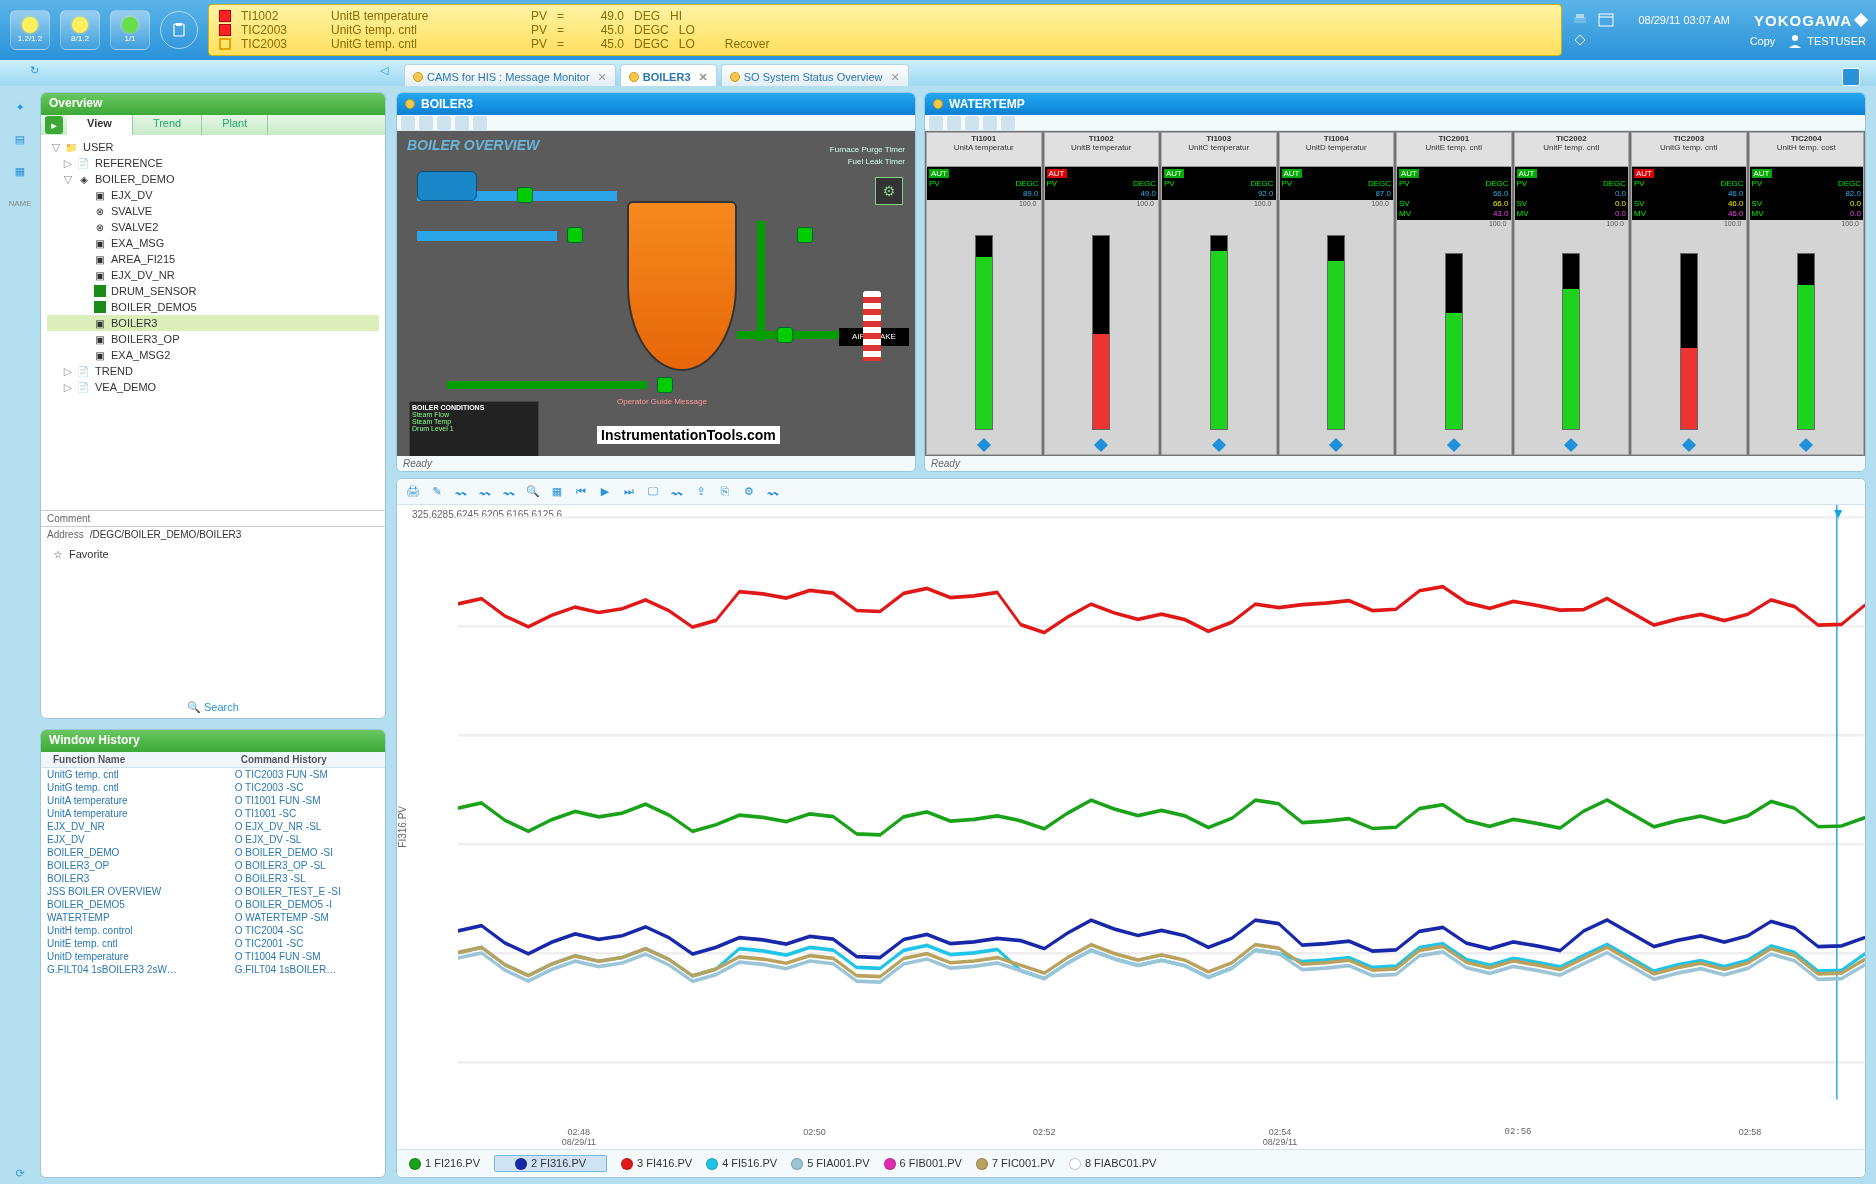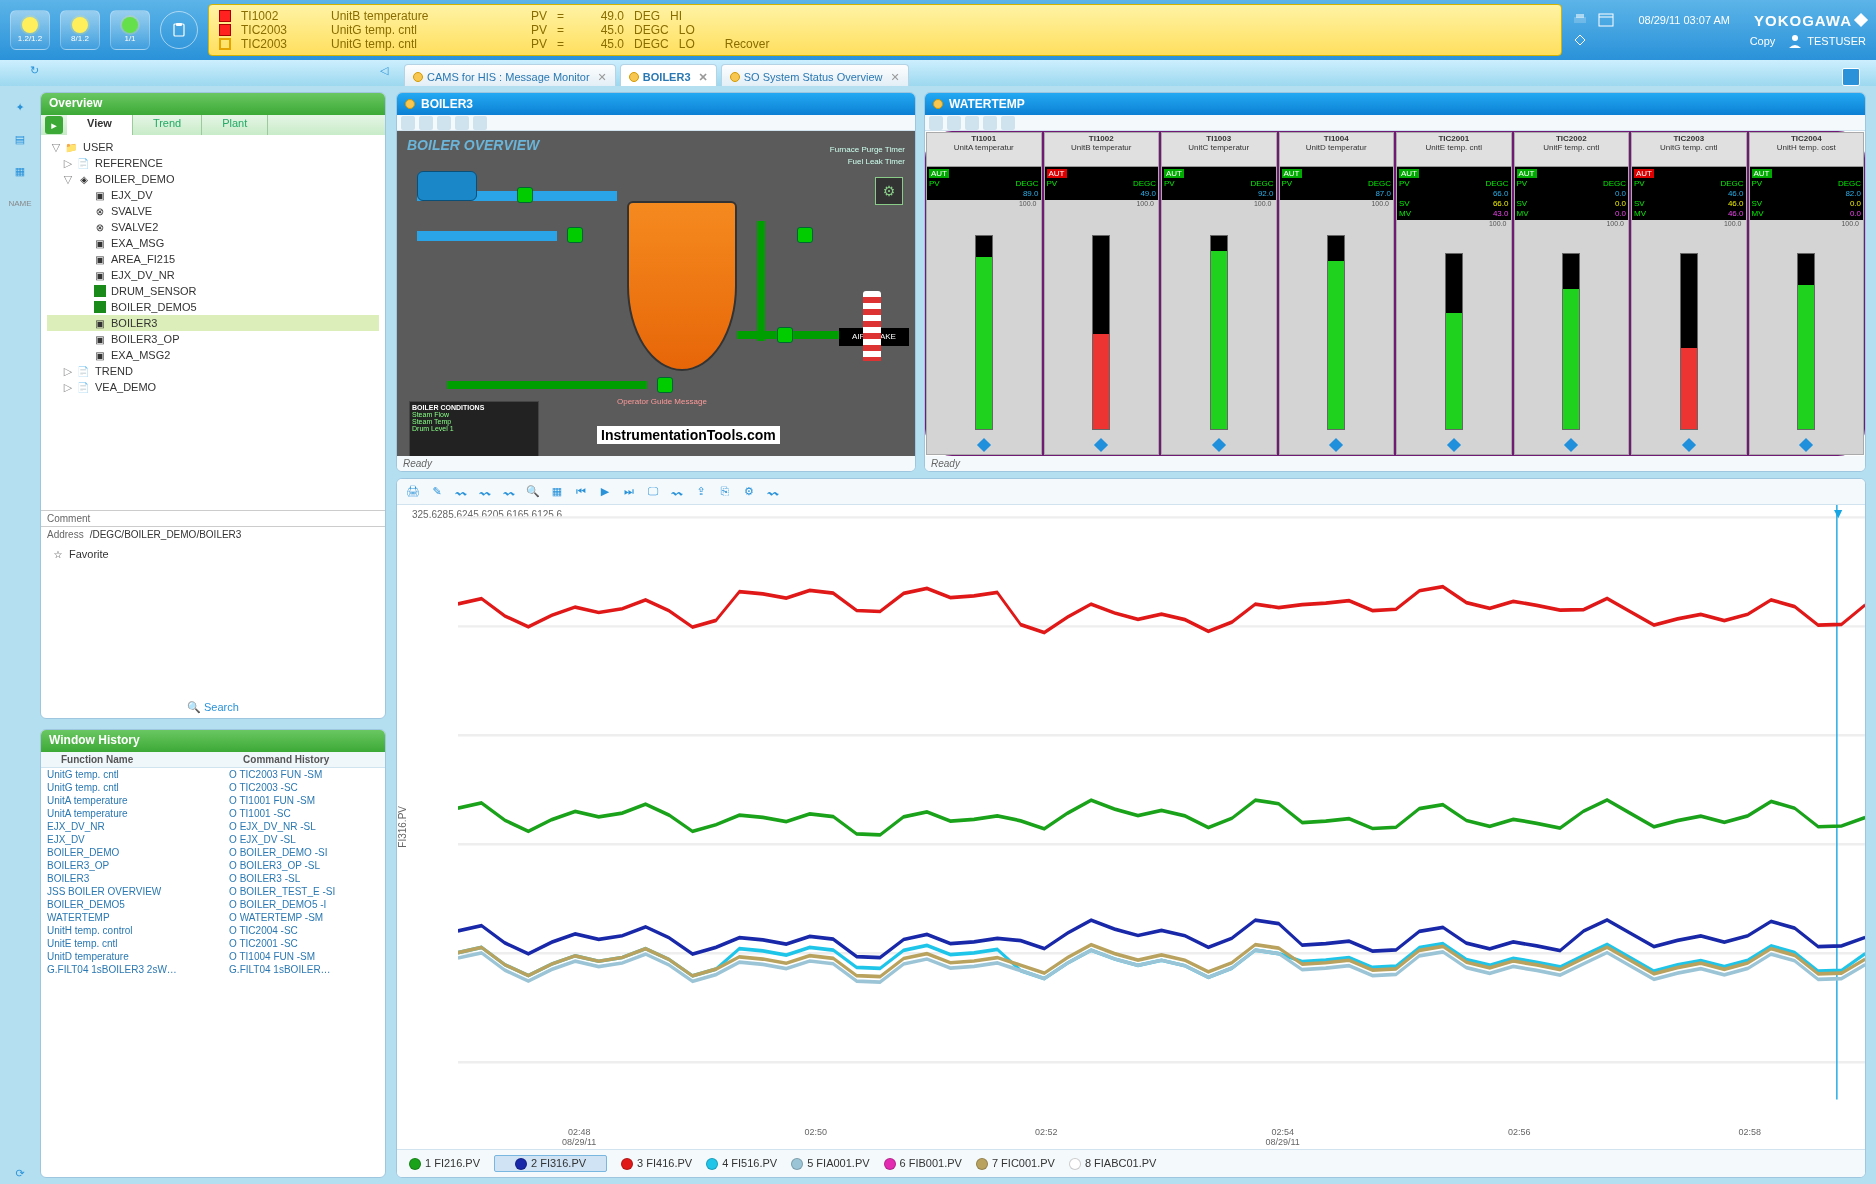--- a/index.html
+++ b/index.html
@@ -55,21 +55,21 @@
 .tree-item.sel { background: #dceeba; }
 .tree-item .tri { width: 10px; text-align: center; color: #888; }
 .tree-item .tico { width: 14px; height: 14px; display: flex; align-items: center; justify-content: center; font-size: 10px; }
 .ind1 { padding-left: 16px; } .ind2 { padding-left: 32px; }
 
 .addrbar { border-top: 1px solid #ccc; padding: 2px 6px; font-size: 10px; color: #666; display: flex; gap: 6px; }
 .searchbar { text-align: center; padding: 4px; color: #2a92d9; cursor: pointer; font-size: 11px; }
 
 .history-table { flex: 1; overflow: auto; font-size: 10px; }
 .history-table table { width: 100%; border-collapse: collapse; }
-.history-table th { background: #f0f7fb; text-align: left; padding: 2px 20px; border-bottom: 1px solid #cfe4ef; color: #555; }
+.history-table th { background: #f0f7fb; text-align: left; padding: 2px 12px; border-bottom: 1px solid #cfe4ef; color: #555; }
 .history-table td { padding: 1px 6px; color: #2a78b3; }
 .history-table td.cmd { color: #2a78b3; }
 
 
 .content { flex: 1; display: flex; flex-direction: column; padding: 6px 10px 6px 6px; gap: 6px; }
 .row-top { display: flex; gap: 8px; height: 380px; }
 .graphic-panel { flex: 0 0 520px; }
 .water-panel { flex: 1; }
 
 .blue-hd { height: 22px; background: linear-gradient(#23a9f3, #0c80d4); color: #fff; font-weight: bold; padding: 3px 8px; font-size: 12px; display: flex; align-items: center; gap: 6px; }
@@ -84,21 +84,21 @@
 .boiler-vessel { position: absolute; left: 230px; top: 70px; width: 110px; height: 170px; background: linear-gradient(#f58a1f, #e76608); border-radius: 6px 6px 50% 50%; border: 2px solid #333; }
 .pipe-h { position: absolute; height: 8px; background: #009e00; }
 .pipe-v { position: absolute; width: 8px; background: #009e00; }
 .bpipe-h { position: absolute; height: 10px; background: #2aa4e6; }
 .valve { position: absolute; width: 16px; height: 16px; background: #0c0; border: 1px solid #063; border-radius: 3px; }
 .minibox { position: absolute; background: #222; border: 1px solid #444; color: #8f8; font-size: 7px; padding: 2px; }
 .watermark { position: absolute; bottom: 12px; left: 200px; color: #000; font-weight: bold; font-size: 14px; background: #fff; padding: 1px 4px; }
 .status-ready { font-size: 10px; color: #666; padding: 2px 6px; background: #f4f9fc; font-style: italic; }
 
 
-.water-grid { flex: 1; display: flex; background: #701a75; border-radius: 27px; }
+.water-grid { flex: 1; display: flex; background: #737373; }
 .wcol { flex: 1; border: 1px solid #aaa; margin: 1px; background: #d4d4d4; display: flex; flex-direction: column; font-size: 8px; color: #333; }
 .wcol-hd { background: #e0e0e0; text-align: center; padding: 2px; border-bottom: 1px solid #999; line-height: 1.1; height: 34px; }
 .wcol-blk { background: #000; color: #0e0; padding: 2px; font-size: 8px; display: flex; flex-direction: column; gap: 1px; }
 .wcol-blk .ln { display: flex; justify-content: space-between; }
 .wcol-blk .tag-g { background: #0a0; color: #fff; width: 20px; text-align: center; }
 .wcol-blk .tag-r { background: #d00; color: #fff; width: 20px; text-align: center; }
 .wcol-bar { flex: 1; display: flex; justify-content: center; align-items: flex-end; padding: 6px; position: relative; }
 .wcol-bar .track { width: 18px; height: 90%; background: #000; border: 1px solid #666; position: relative; }
 .wcol-bar .fill { position: absolute; bottom: 0; left: 0; right: 0; }
 .wcol-bar .fill.green { background: #1ed21e; }
@@ -742,21 +742,21 @@
               <path d="M 0.0 39.9 L 16.7 37.8 L 33.3 44.8 L 50.0 49.2 L 66.7 44.5 L 83.3 41.2 L 100.0 43.4 L 116.7 41.9 L 133.3 38.3 L 150.0 42.7 L 166.7 49.3 L 183.3 46.6 L 200.0 35.0 L 216.7 35.9 L 233.3 37.6 L 250.0 34.5 L 266.7 35.6 L 283.3 42.6 L 300.0 43.0 L 316.7 35.7 L 333.3 33.7 L 350.0 37.4 L 366.7 36.7 L 383.3 35.3 L 400.0 48.3 L 416.7 51.5 L 433.3 45.2 L 450.0 40.0 L 466.7 43.6 L 483.3 46.2 L 500.0 44.1 L 516.7 46.3 L 533.3 51.0 L 550.0 47.3 L 566.7 40.0 L 583.3 41.4 L 600.0 40.2 L 616.7 39.6 L 633.3 38.6 L 650.0 42.6 L 666.7 42.1 L 683.3 34.6 L 700.0 33.0 L 716.7 39.4 L 733.3 41.7 L 750.0 38.9 L 766.7 40.5 L 783.3 42.4 L 800.0 42.2 L 816.7 37.7 L 833.3 43.1 L 850.0 48.5 L 866.7 46.0 L 883.3 44.2 L 900.0 46.7 L 916.7 44.1 L 933.3 38.3 L 950.0 41.0 L 966.7 48.5 L 983.3 48.2 L 1000.0 40.4 " fill="none" stroke="#e01818" stroke-width="1.5"></path>
               <path d="M 0.0 180.7 L 16.7 178.6 L 33.3 185.6 L 50.0 190.0 L 66.7 185.3 L 83.3 182.0 L 100.0 184.2 L 116.7 182.7 L 133.3 179.1 L 150.0 183.5 L 166.7 190.1 L 183.3 187.4 L 200.0 179.1 L 216.7 180.0 L 233.3 181.7 L 250.0 178.6 L 266.7 179.7 L 283.3 186.7 L 300.0 187.1 L 316.7 179.8 L 333.3 177.8 L 350.0 181.5 L 366.7 180.8 L 383.3 179.4 L 400.0 188.0 L 416.7 191.2 L 433.3 184.9 L 450.0 179.7 L 466.7 183.3 L 483.3 185.9 L 500.0 183.8 L 516.7 186.0 L 533.3 190.7 L 550.0 187.0 L 566.7 179.7 L 583.3 181.1 L 600.0 184.3 L 616.7 183.7 L 633.3 182.7 L 650.0 186.7 L 666.7 186.2 L 683.3 178.7 L 700.0 177.1 L 716.7 183.5 L 733.3 185.8 L 750.0 183.0 L 766.7 184.6 L 783.3 186.5 L 800.0 181.9 L 816.7 177.4 L 833.3 182.8 L 850.0 188.2 L 866.7 185.7 L 883.3 183.9 L 900.0 186.4 L 916.7 183.8 L 933.3 178.0 L 950.0 180.7 L 966.7 188.2 L 983.3 187.9 L 1000.0 181.2 " fill="none" stroke="#1fc5e9" stroke-width="1.5"></path>
               <path d="M 0.0 182.9 L 16.7 180.8 L 33.3 187.8 L 50.0 192.2 L 66.7 187.5 L 83.3 184.2 L 100.0 186.4 L 116.7 184.9 L 133.3 181.3 L 150.0 185.7 L 166.7 192.3 L 183.3 189.6 L 200.0 184.6 L 216.7 185.5 L 233.3 187.2 L 250.0 184.1 L 266.7 185.2 L 283.3 192.2 L 300.0 192.6 L 316.7 185.3 L 333.3 183.3 L 350.0 187.0 L 366.7 186.3 L 383.3 184.9 L 400.0 188.0 L 416.7 191.2 L 433.3 184.9 L 450.0 179.7 L 466.7 183.3 L 483.3 185.9 L 500.0 183.8 L 516.7 186.0 L 533.3 190.7 L 550.0 187.0 L 566.7 179.7 L 583.3 181.1 L 600.0 187.6 L 616.7 187.0 L 633.3 186.0 L 650.0 190.0 L 666.7 189.5 L 683.3 182.0 L 700.0 180.4 L 716.7 186.8 L 733.3 189.1 L 750.0 186.3 L 766.7 187.9 L 783.3 189.8 L 800.0 185.2 L 816.7 180.7 L 833.3 186.1 L 850.0 191.5 L 866.7 189.0 L 883.3 187.2 L 900.0 189.7 L 916.7 187.1 L 933.3 181.3 L 950.0 184.0 L 966.7 191.5 L 983.3 191.2 L 1000.0 185.6 " fill="none" stroke="#9bc5d6" stroke-width="1.5"></path>
               <path d="M 0.0 180.7 L 16.7 178.6 L 33.3 185.6 L 50.0 190.0 L 66.7 185.3 L 83.3 182.0 L 100.0 184.2 L 116.7 182.7 L 133.3 179.1 L 150.0 183.5 L 166.7 190.1 L 183.3 187.4 L 200.0 182.4 L 216.7 183.3 L 233.3 185.0 L 250.0 181.9 L 266.7 183.0 L 283.3 190.0 L 300.0 190.4 L 316.7 183.1 L 333.3 181.1 L 350.0 184.8 L 366.7 184.1 L 383.3 182.7 L 400.0 185.8 L 416.7 189.0 L 433.3 182.7 L 450.0 177.5 L 466.7 181.1 L 483.3 183.7 L 500.0 181.6 L 516.7 183.8 L 533.3 188.5 L 550.0 184.8 L 566.7 177.5 L 583.3 178.9 L 600.0 185.4 L 616.7 184.8 L 633.3 183.8 L 650.0 187.8 L 666.7 187.3 L 683.3 179.8 L 700.0 178.2 L 716.7 184.6 L 733.3 186.9 L 750.0 184.1 L 766.7 185.7 L 783.3 187.6 L 800.0 183.0 L 816.7 178.5 L 833.3 183.9 L 850.0 189.3 L 866.7 186.8 L 883.3 185.0 L 900.0 187.5 L 916.7 184.9 L 933.3 179.1 L 950.0 181.8 L 966.7 189.3 L 983.3 189.0 L 1000.0 183.4 " fill="none" stroke="#b9a25e" stroke-width="1.5"></path>
             </svg>
           <div class="trend-xlabels" id="trend-x">
               <div style="text-align: center;">02:48<br>08/29/11</div>
               <div style="text-align: center;">02:50<br></div>
               <div style="text-align: center;">02:52<br></div>
               <div style="text-align: center;">02:54<br>08/29/11</div>
-              <div style="text-align: center;">02:56<br></div>
+              <div style="text-align: center; font-family: Liberation Mono, monospace;">02:56<br></div>
               <div style="text-align: center;">02:58<br></div>
             </div>
         </div>
       </div>
       <div class="trend-legend" id="trend-legend">
           <span class="leg-item"><span class="leg-dot" style="background:#1aa21a"></span>1 FI216.PV</span>
           <span class="leg-item sel"><span class="leg-dot" style="background:#1828a8"></span>2 FI316.PV</span>
           <span class="leg-item"><span class="leg-dot" style="background:#e01818"></span>3 FI416.PV</span>
           <span class="leg-item"><span class="leg-dot" style="background:#1fc5e9"></span>4 FI516.PV</span>
           <span class="leg-item"><span class="leg-dot" style="background:#9bc5d6"></span>5 FIA001.PV</span>

